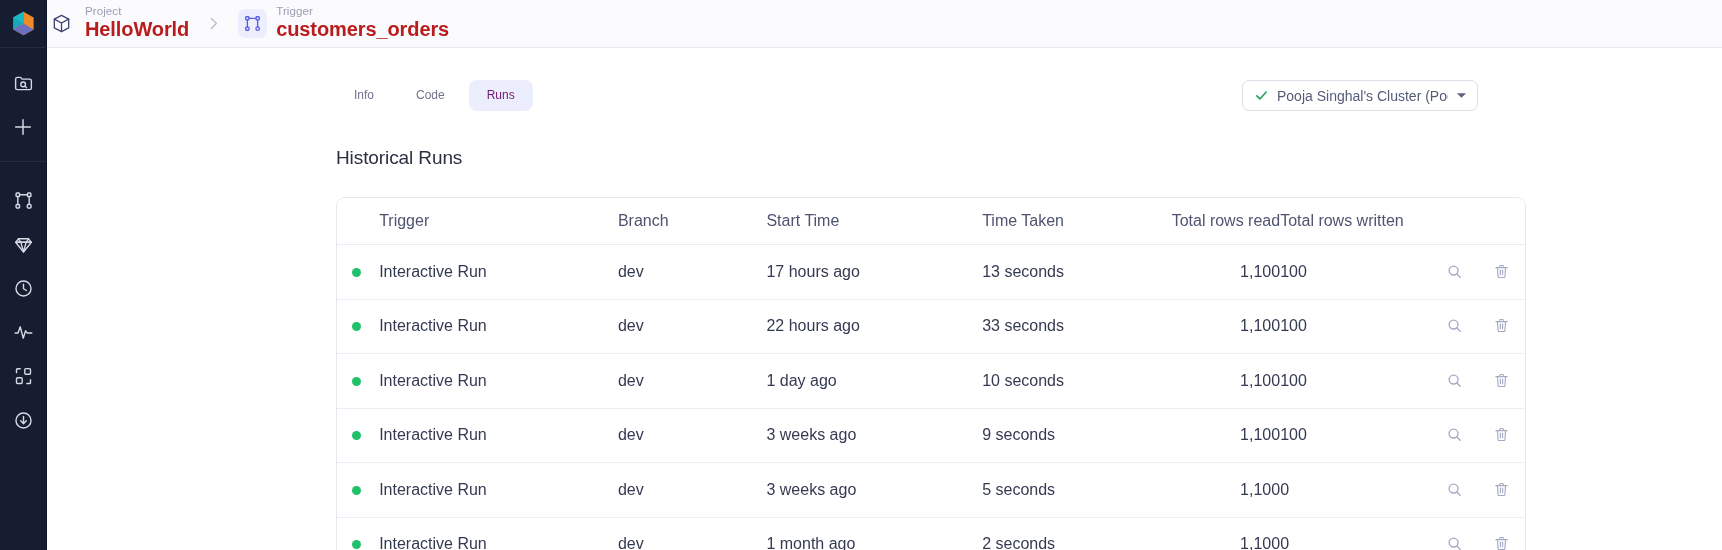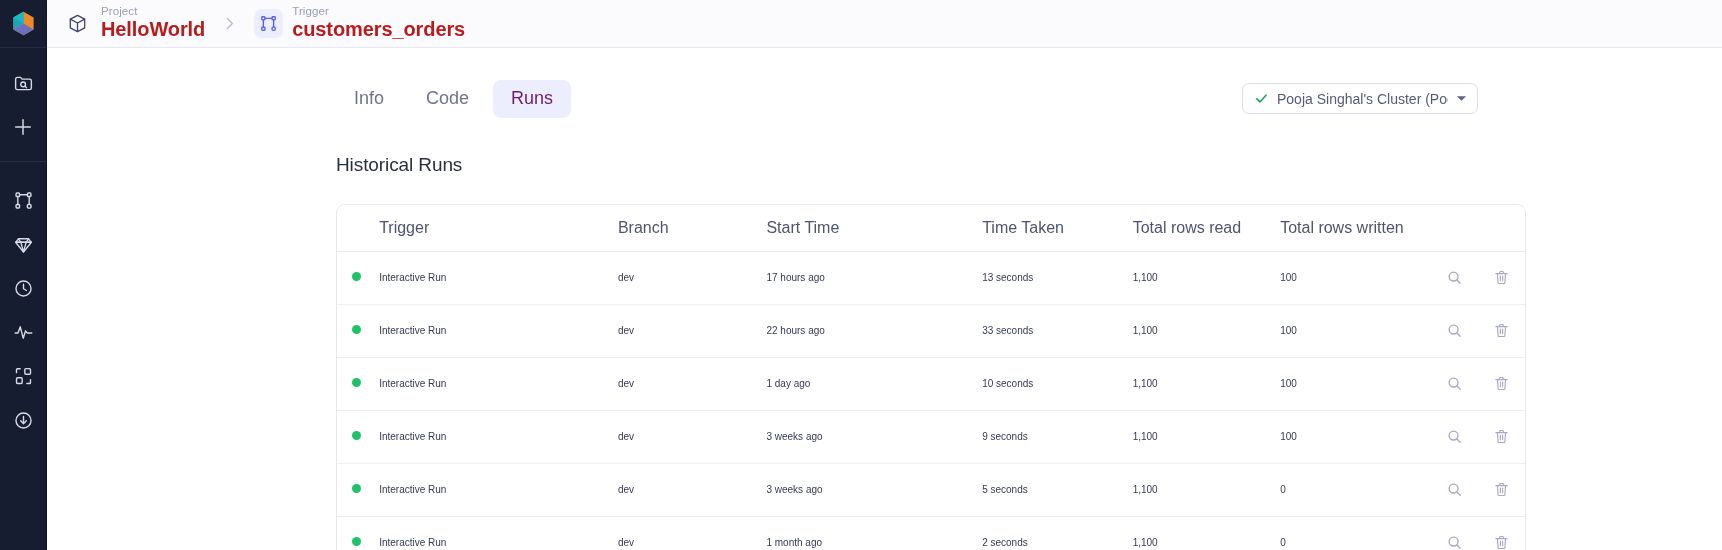--- a/index.html
+++ b/index.html
@@ -73,21 +73,21 @@
   }
 
   
   .topbar {
     height: 48px;
     min-height: 48px;
     background: #fbfbfd;
     border-bottom: 1px solid #e8e9ef;
     display: flex;
     align-items: center;
-    padding-left: 16px;
+    padding-left: 0;
   }
 
   .crumb {
     display: flex;
     align-items: center;
     gap: 9px;
     cursor: pointer;
   }
 
   .crumb-iconbox {
@@ -133,21 +133,21 @@
     justify-content: space-between;
     padding-left: 269px;
     padding-right: 224px;
   }
 
   .tabs { display: flex; align-items: center; gap: 6px; }
 
   .tab {
     padding: 9px 18px;
     border-radius: 8px;
-    font-size: 18px;
+    font-size: 12px;
     color: #70748c;
     cursor: pointer;
     white-space: nowrap;
     line-height: 1.1;
   }
   .tab.active {
     background: #eceefe;
     color: #701a75;
   }
 
@@ -198,35 +198,35 @@
     font-size: 16px;
     font-weight: 400;
     color: #4e5470;
     padding: 14px 0 14px 0;
     background: #fff;
     border-bottom: 1px solid #ebecf2;
     white-space: nowrap;
   }
 
   tbody td {
-    font-size: 10px;
+    font-size: 16px;
     color: #343a52;
     padding: 15px 0;
     border-bottom: 1px solid #ededf3;
     white-space: nowrap;
   }
   tbody tr:last-child td { border-bottom: none; }
 
   
   .c-dot    { width: 42px;  padding-left: 15px !important; }
   .c-trig   { width: 238px; }
   .c-branch { width: 148px; }
   .c-start  { width: 215px; }
   .c-time   { width: 150px; }
-  .c-read   { width: 147px; }
+  .c-read   { width: 147px; text-align: right; }
   .c-writ   { width: 150px; }
   .c-act    { width: 47px; text-align: center; }
 
   .dot {
     width: 9px;
     height: 9px;
     border-radius: 50%;
     background: #20c16b;
     display: inline-block;
   }

